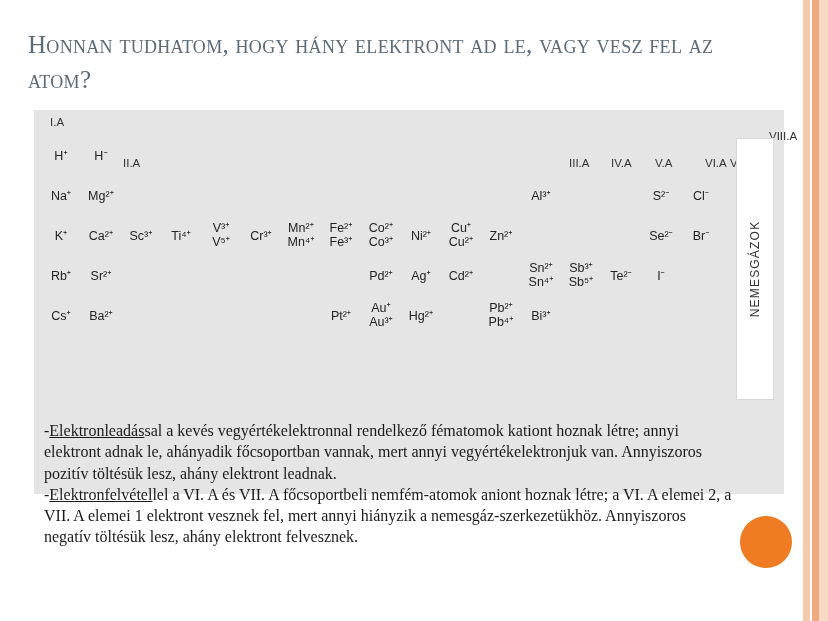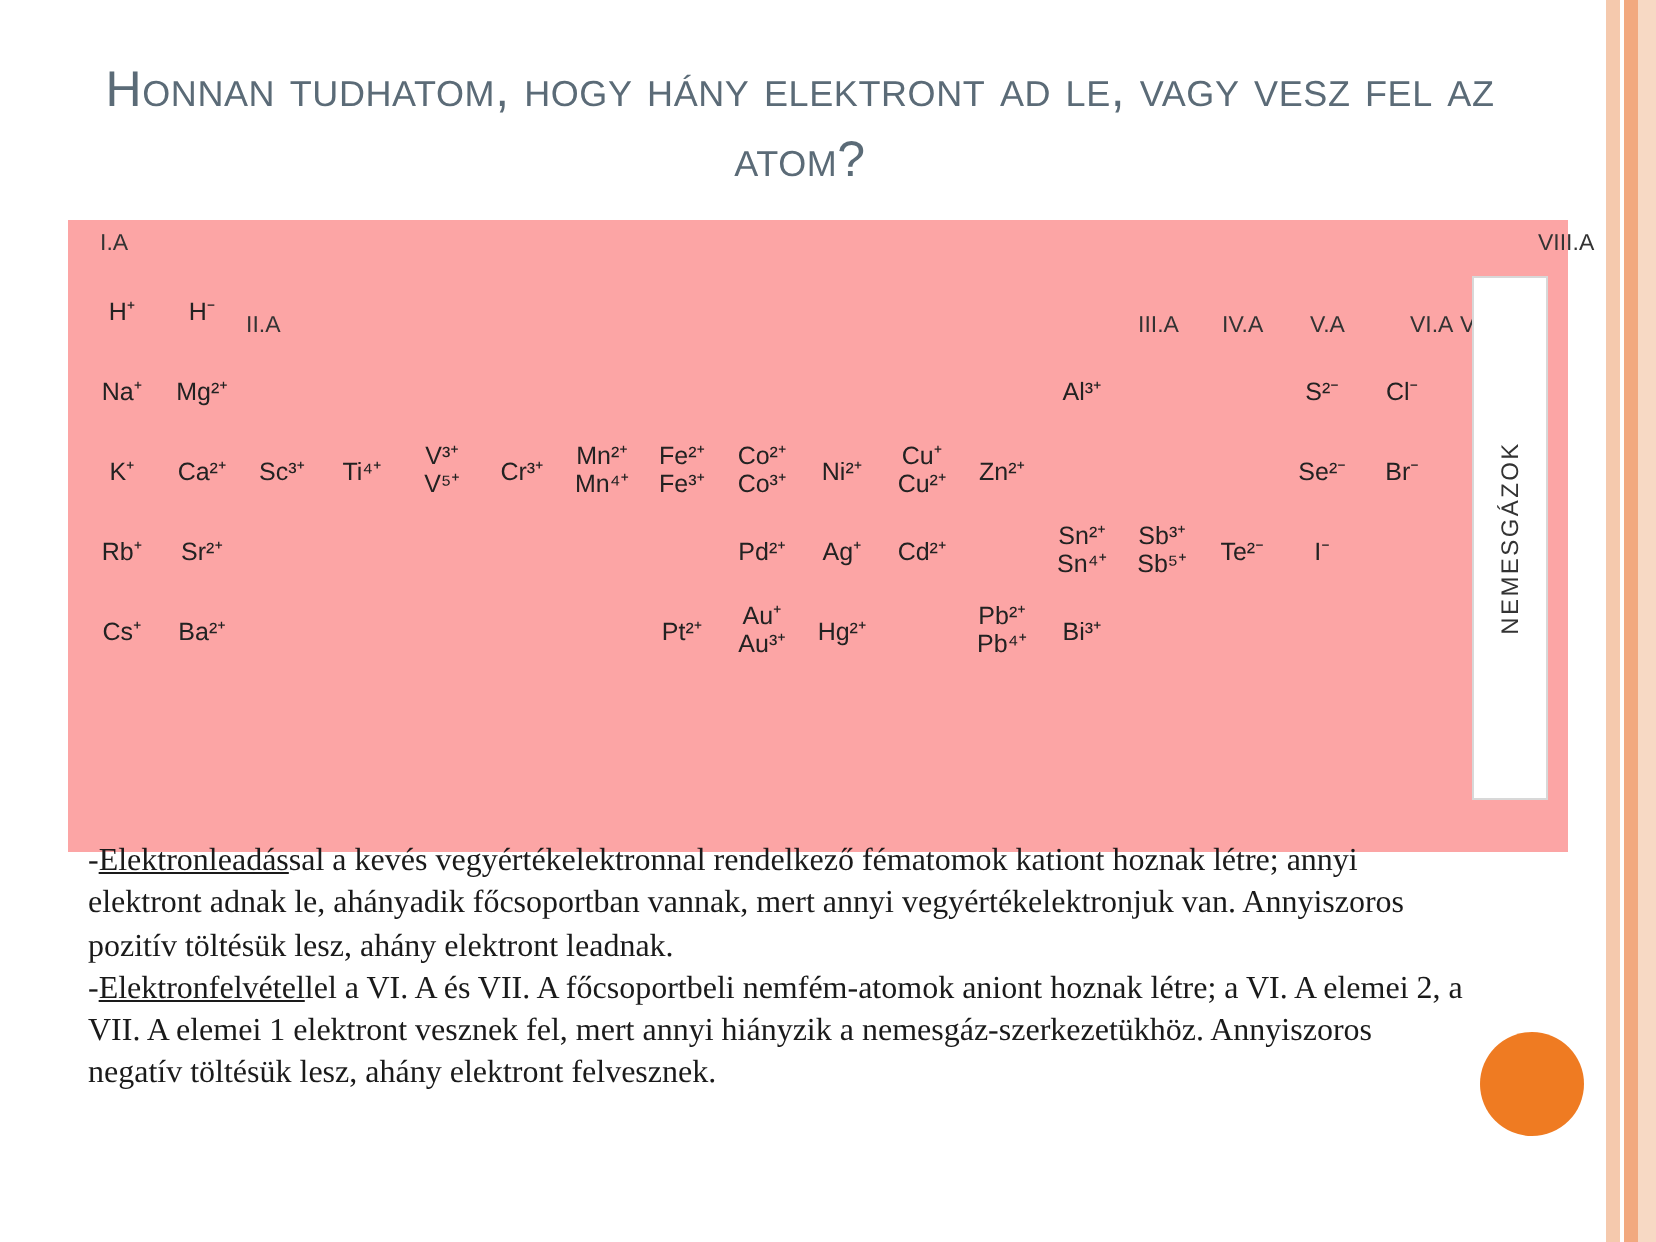--- a/index.html
+++ b/index.html
@@ -27,39 +27,39 @@
 
   .slide {
     position: absolute;
     left: 0; top: 0;
     width: 800px;
     height: 621px;
   }
 
   h1.title {
     margin: 0;
-    padding: 28px 40px 0 40px;
-    text-align: center;
-    font-family: Liberation Sans, sans-serif;
+    padding: 28px 40px 0 28px;
+    text-align: left;
+    font-family: Liberation Serif, serif;
     font-size: 25px;
     font-weight: normal;
     font-variant: small-caps;
     color: #5b6b77;
     line-height: 1.38;
     letter-spacing: 0.3px;
   }
 
   
   .ptable-wrap {
     position: absolute;
     left: 34px;
     top: 110px;
     width: 750px;
-    height: 316px;
-    background: #fca5a5;
+    height: 384px;
+    background: #e5e5e5;
     box-sizing: border-box;
   }
   table.ptable {
     border-collapse: separate;
     border-spacing: 2px;
     position: absolute;
     left: 6px;
     top: 6px;
     font-family: "Liberation Sans", sans-serif;
   }
@@ -154,21 +154,21 @@
   <h1 class="title">Honnan tudhatom, hogy hány elektront ad le, vagy vesz fel az atom?</h1>
 
   <div class="ptable-wrap">
     <div class="ghdr" style="left:16px; top:6px;">I.A</div>
     <div class="ghdr" style="left:89px; top:47px;">II.A</div>
     <div class="ghdr" style="left:535px; top:47px;">III.A</div>
     <div class="ghdr" style="left:577px; top:47px;text-align:right;">IV.A</div>
     <div class="ghdr" style="left:621px; top:47px;">V.A</div>
     <div class="ghdr" style="left:671px; top:47px;">VI.A</div>
     <div class="ghdr" style="left:696px; top:47px;">VII.A</div>
-    <div class="ghdr" style="left:735px; top:6px;">VIII.A</div>
+    <div class="ghdr" style="left:735px; top:20px;">VIII.A</div>
 
     <table class="ptable" id="ptable" style="top:24px;">
         <tbody>
           <tr>
             <td class="blue">H⁺</td>
             <td class="salmon">H⁻</td>
             <td class="empty"></td>
             <td class="empty"></td>
             <td class="empty"></td>
             <td class="empty"></td>

